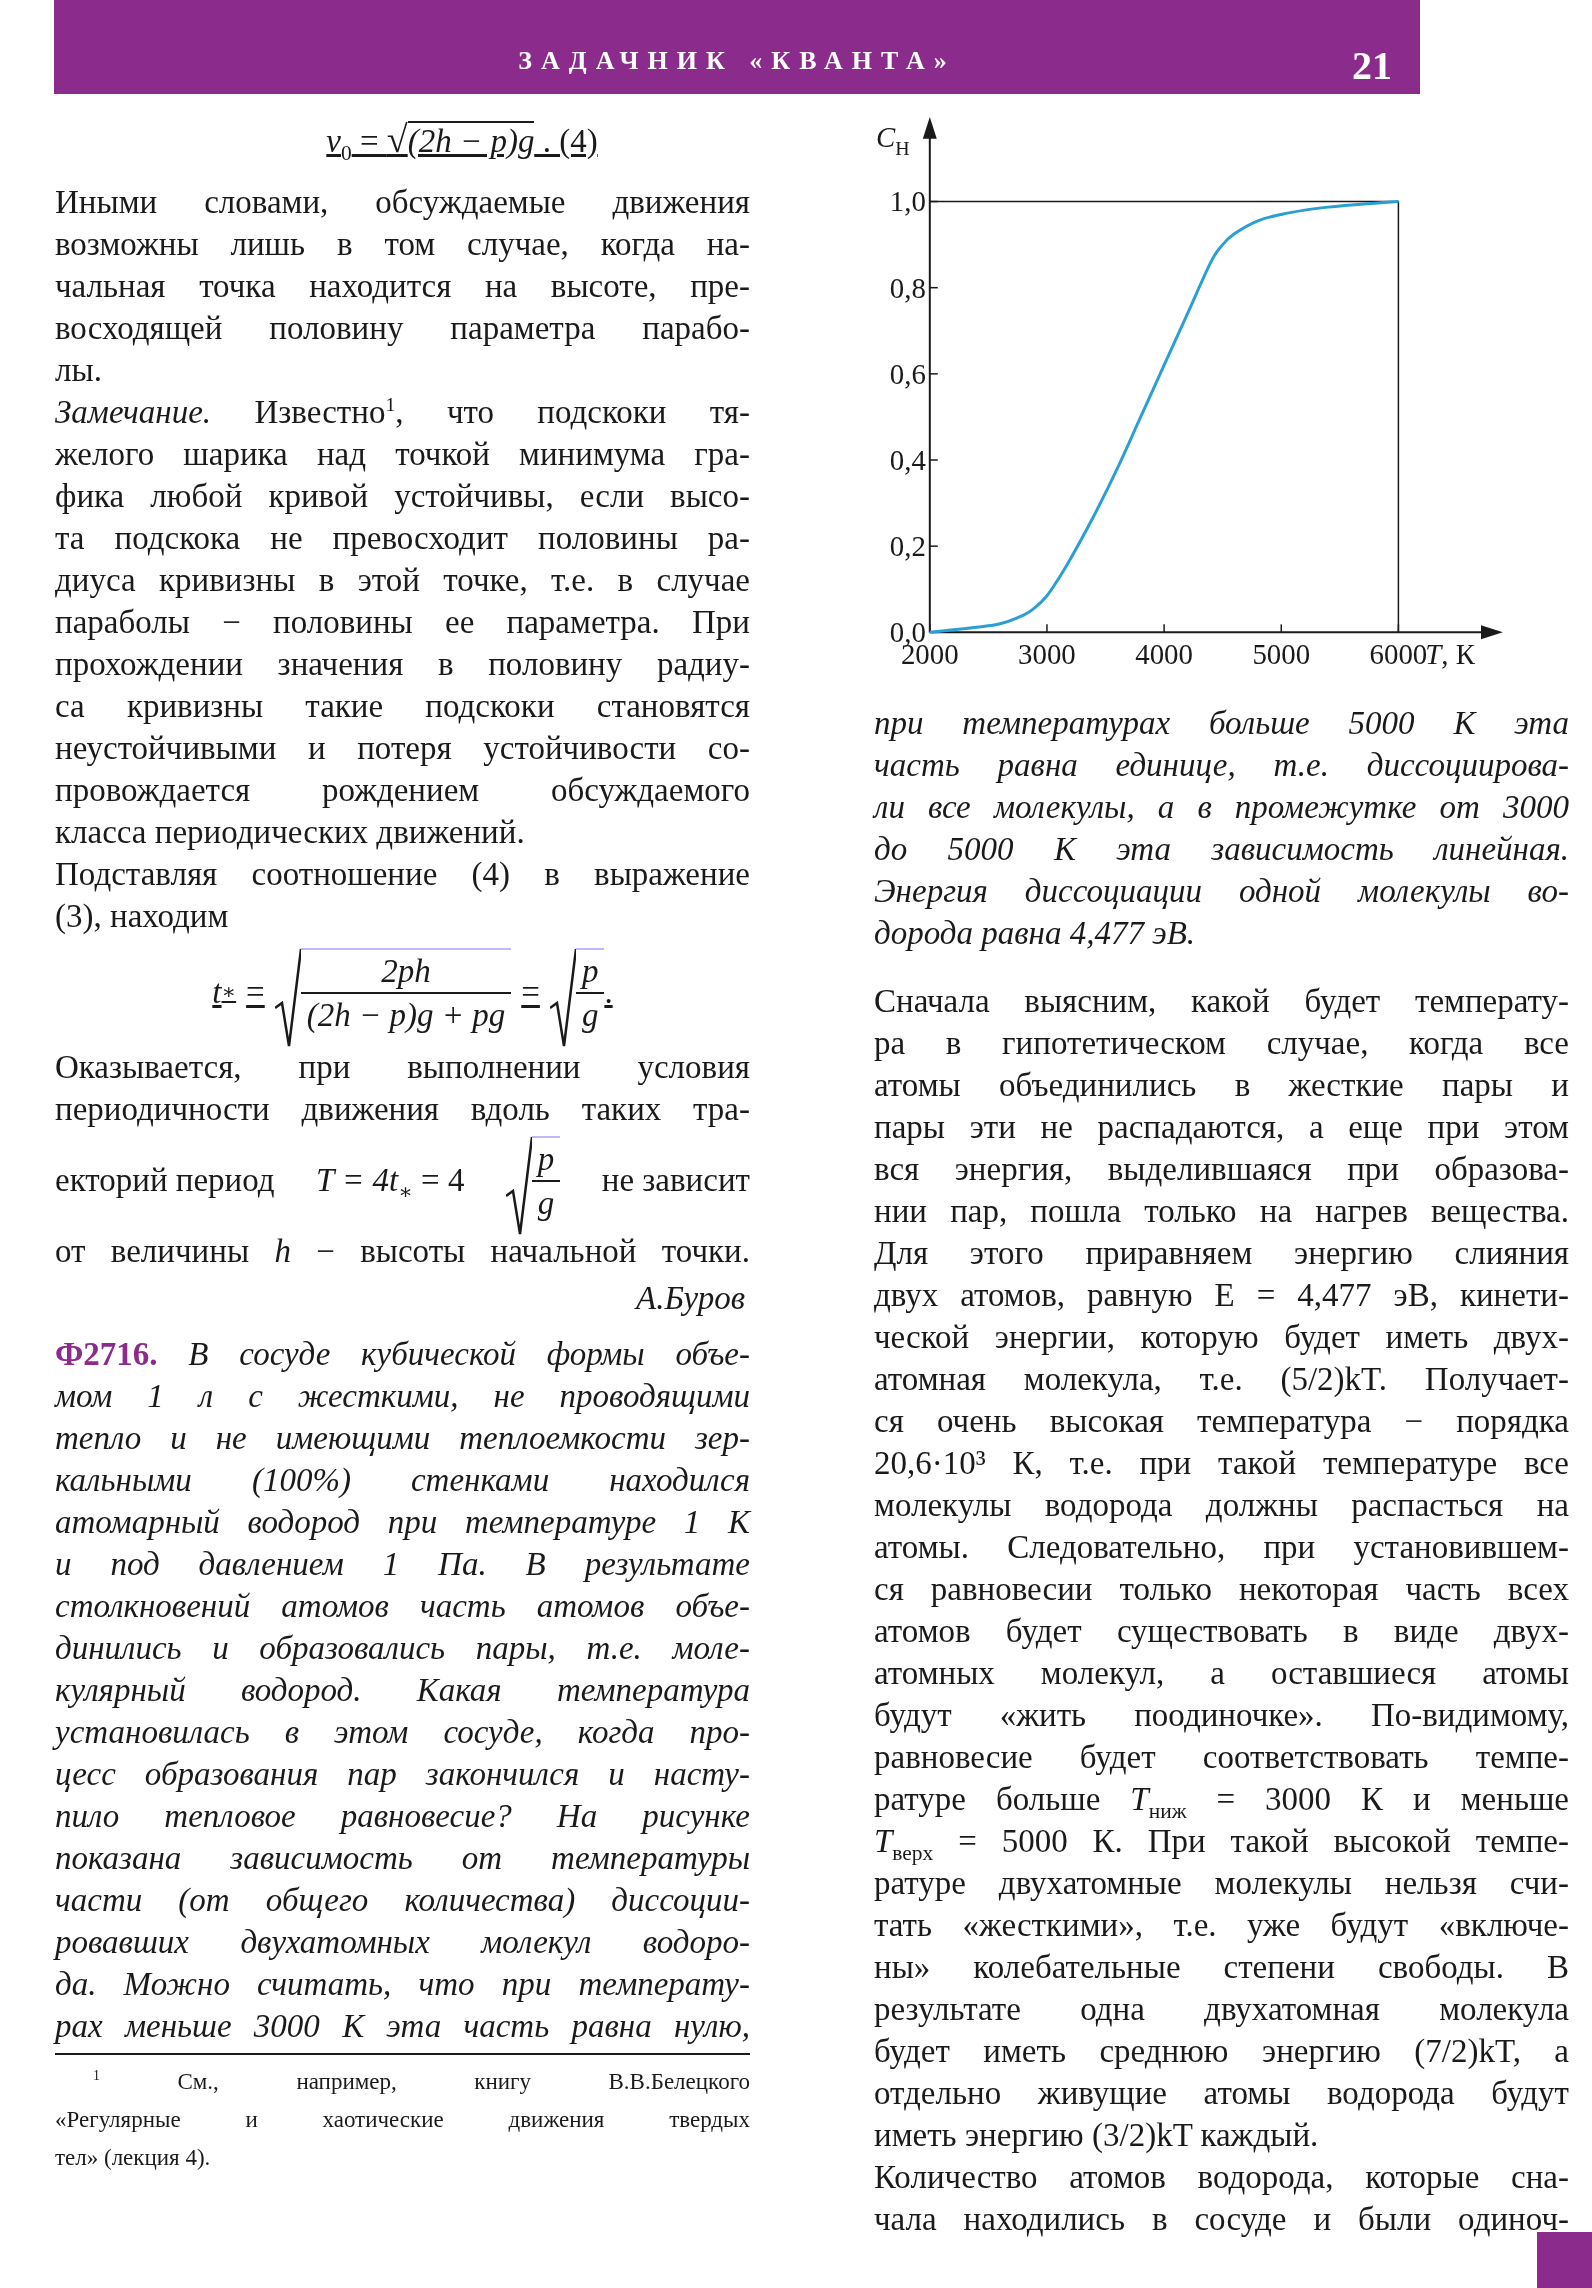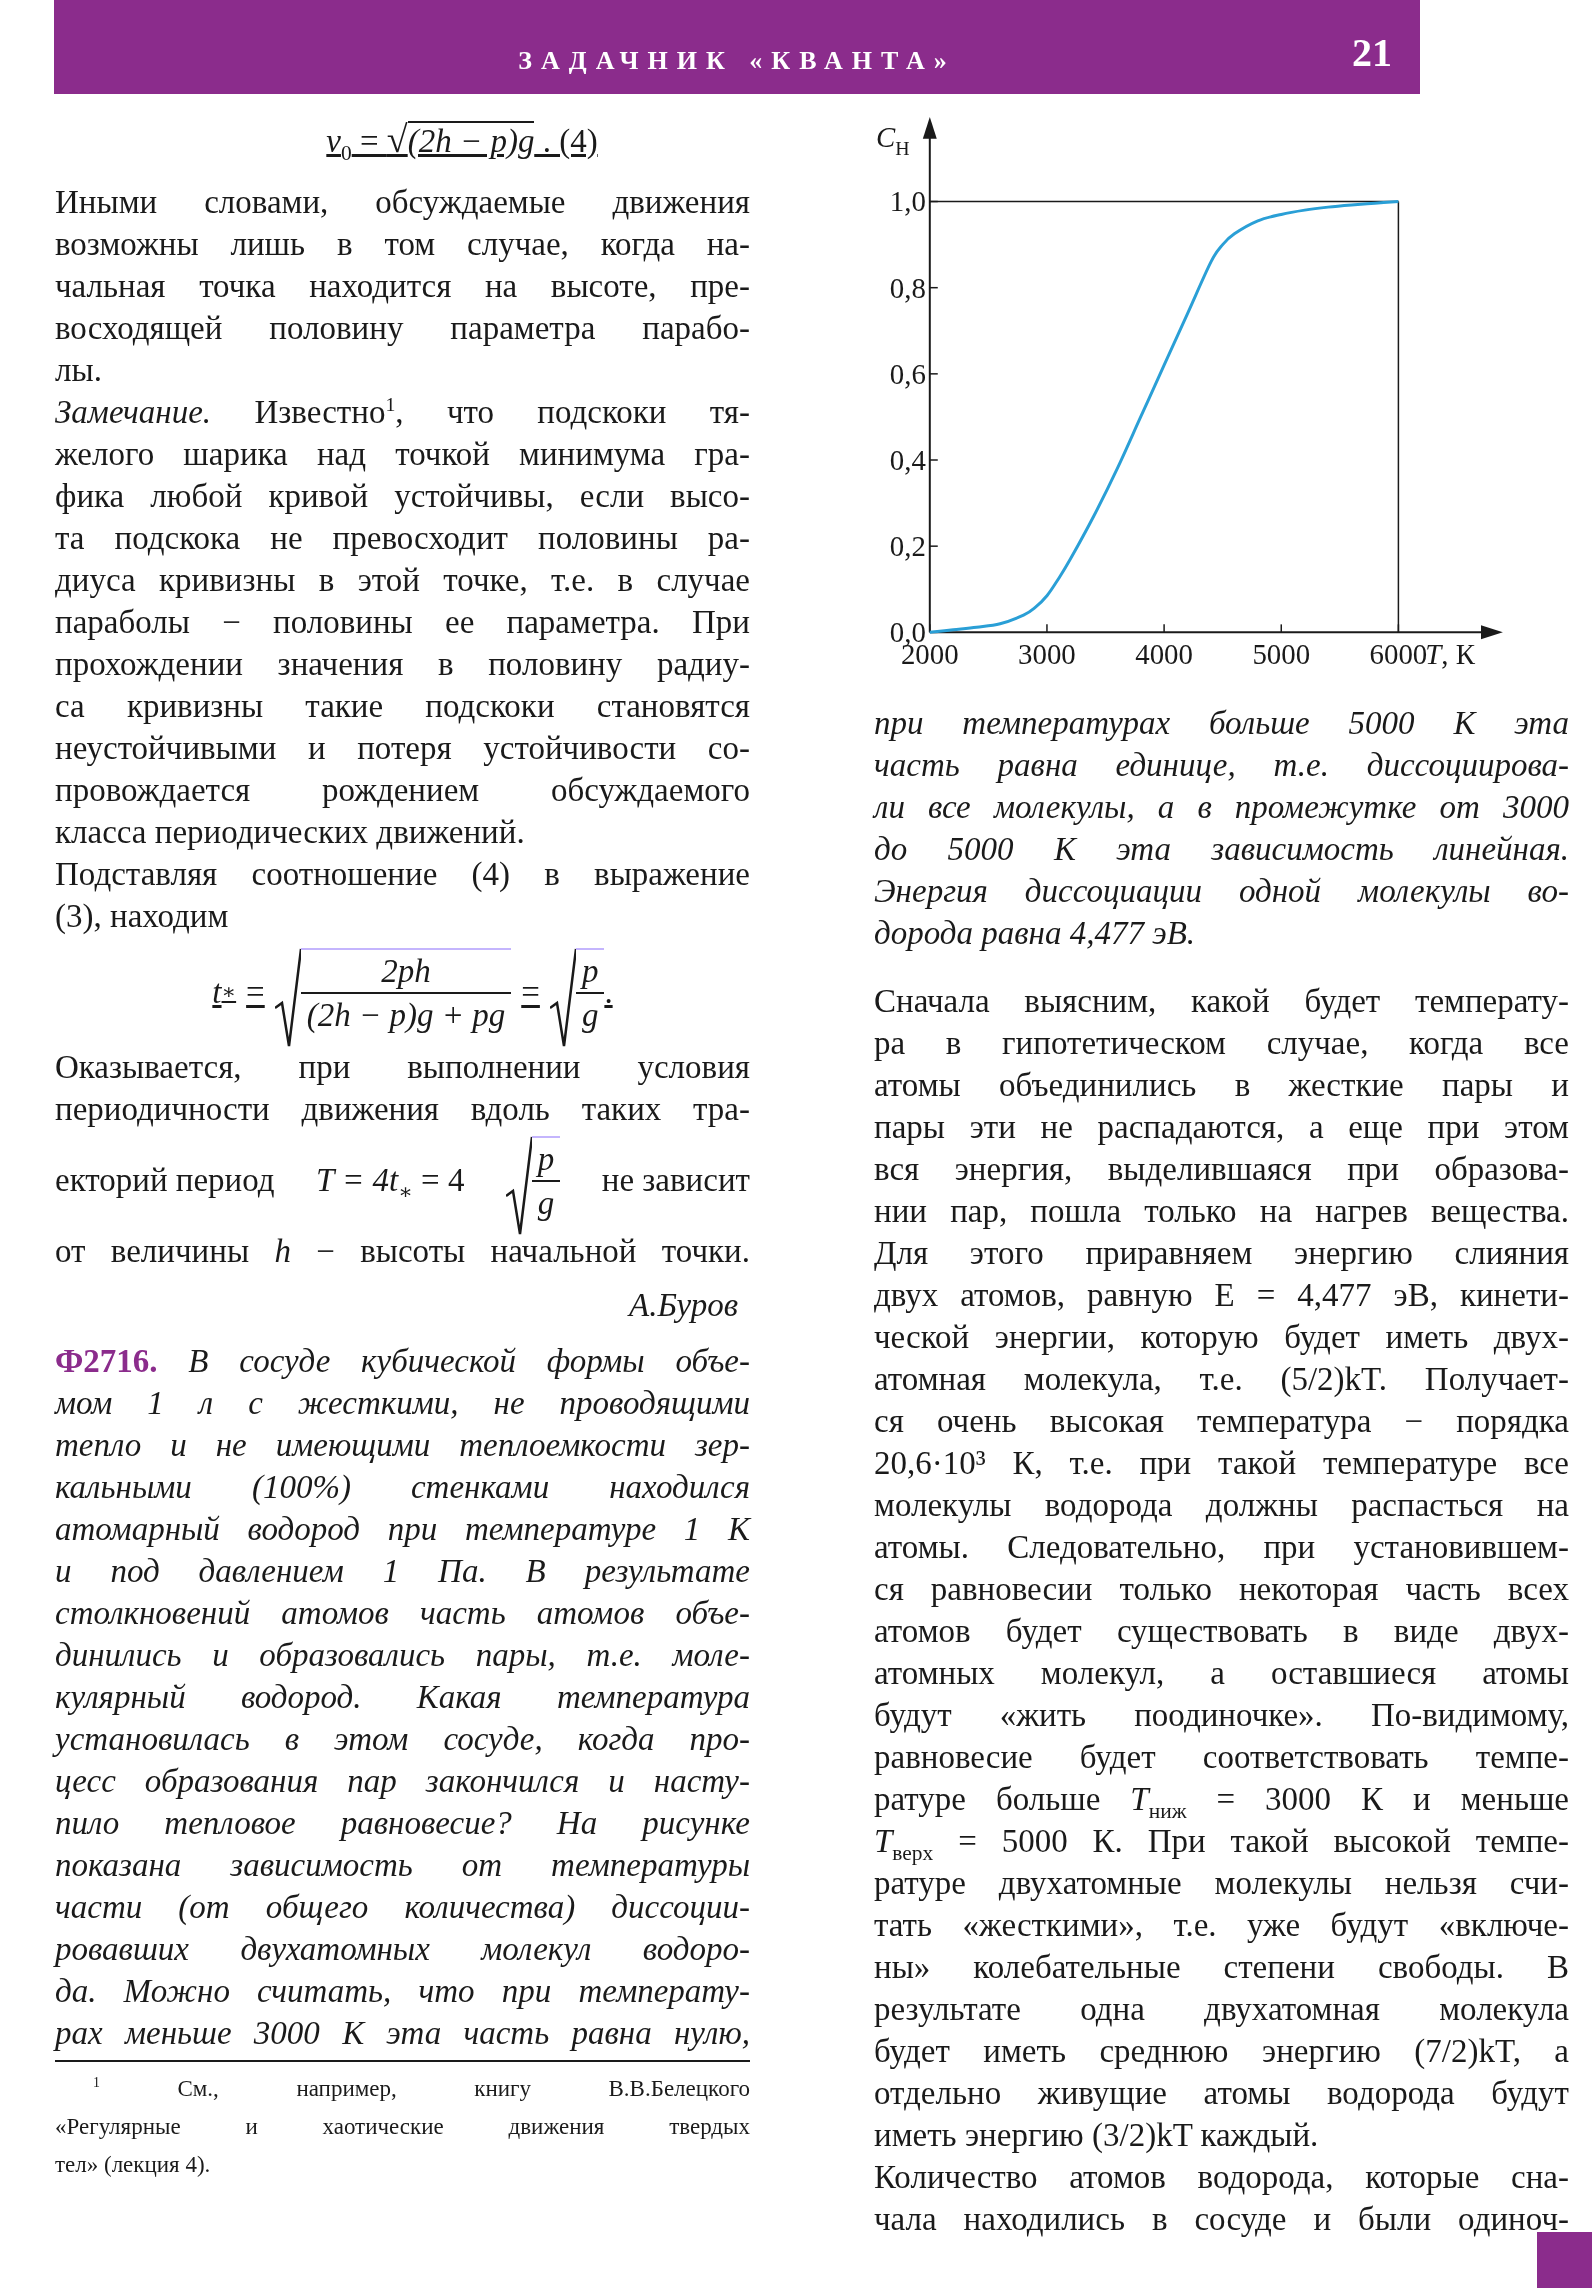--- a/index.html
+++ b/index.html
@@ -10,40 +10,40 @@
   .header-bar {
     position: absolute; left: 54px; top: 0; width: 1366px; height: 94px;
     background: #8b2c8c;
     text-decoration: underline;
   }
   .header-title {
     position: absolute; left: 0; right: 0; top: 46px; text-align: center;
     color: #ffffff; font-size: 26px; letter-spacing: 9px; font-weight: bold;
   }
   .page-number {
-    position: absolute; right: 28px; top: 29px; color: #ffffff; font-size: 40px; font-weight: bold;
+    position: absolute; right: 28px; top: 42px; color: #ffffff; font-size: 40px; font-weight: bold;
   }
   .corner-tab {
     position: absolute; left: 1537px; top: 2232px; width: 55px; height: 57px; background: #8b2c8c;
   }
   .col { position: absolute; font-size: 33px; line-height: 42px; }
   .left-col { left: 55px; width: 695px; top: 109px; }
   .right-col { left: 874px; width: 695px; }
   .p { margin: 0; text-align: justify; text-align-last: left; hyphens: manual; }
   .just { text-align: justify; text-align-last: justify; }
   .ital { font-style: italic; }
   .math { font-style: italic; }
   .formula { text-align: center; margin: 0; text-decoration: underline; }
   .frac { display: inline-block; vertical-align: middle; text-align: center; }
   .frac .num { display: block; border-bottom: 2px solid #1a1a1a; padding: 0 6px; }
   .frac .den { display: block; padding: 0 6px; }
   .bigroot { display: inline-block; vertical-align: middle; position: relative; padding-left: 26px; }
   .bigroot .rad { position: absolute; left: 0; top: 0; bottom: 0; width: 26px; }
   .bigroot .body { border-top: 2px solid #c4b5fd; display: inline-block; }
-  .sig { text-align: right; font-style: italic; margin: 12px; }
+  .sig { text-align: right; font-style: italic; margin: 5px; }
   .problem-id { color: #8b2c8c; font-weight: bold; font-style: normal; }
   .footnote-rule { border: none; border-top: 2px solid #1a1a1a; margin: 6px 0 8px 0; }
   .footnote { font-size: 23px; line-height: 38px; margin: 0; text-align: justify; }
   sup { font-size: 0.6em; line-height: 0; }
   sub { font-size: 0.65em; line-height: 0; }
   .chart { position: absolute; left: 836px; top: 109px; width: 697px; height: 587px; }
   .chart text { font-family: "Liberation Serif", "DejaVu Serif", serif; font-size: 29px; fill: #1a1a1a; }
 </style>
 </head>
 <body>

